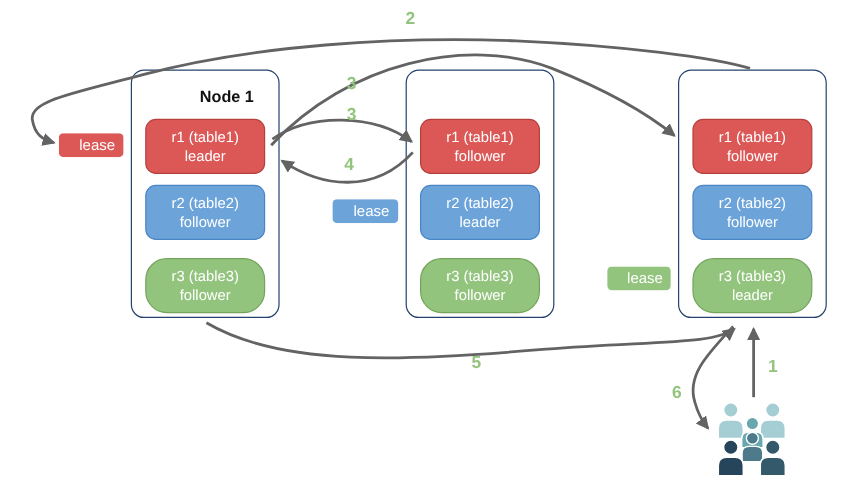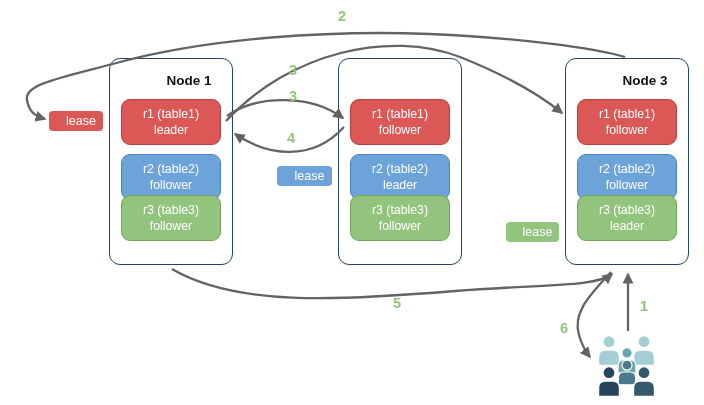--- a/index.html
+++ b/index.html
@@ -16,21 +16,21 @@
   .node-1 { left:109px; } .node-2 { left:338px; } .node-3 { left:565px; }
   .node-title {
     text-align:center; margin-top:14px; font-weight:bold; font-size:13.5px; color:#111111;
   }
   .replica {
     position:absolute; left:11px; width:100px; height:46px; box-sizing:border-box;
     border-radius:9px; color:#ffffff; font-size:12.3px; line-height:1.32;
     display:flex; flex-direction:column; align-items:center; justify-content:center;
     text-align:center; border:1.5px solid transparent;
   }
-  .pos-r1 { top:40px; } .pos-r2 { top:95px; } .pos-r3 { top:136px; }
+  .pos-r1 { top:40px; } .pos-r2 { top:95px; } .pos-r3 { top:156px;border-radius:18px; }
   .red   { background:#db5856; border-color:#b6403d; }
   .blue  { background:#6ca4da; border-color:#4a86c6; }
   .green { background:#93c47d; border-color:#74a45b; }
 
   .lease {
     position:absolute; height:20px; box-sizing:border-box; border-radius:4px;
     color:#ffffff; font-size:12.5px; display:flex; align-items:center; justify-content:center;
     border:1.5px solid transparent; z-index:2;padding-left:10px;
   }
   .lease-red   { left:49px;  top:111px; width:54px; }
@@ -79,21 +79,20 @@
       <div>r2 (table2)</div>
       <div>leader</div>
     </div>
     <div class="replica green pos-r3">
       <div>r3 (table3)</div>
       <div>follower</div>
     </div>
   </div>
 
   <div class="node node-3">
-    <div class="node-title">Node 3</div>
     <div class="replica red pos-r1">
       <div>r1 (table1)</div>
       <div>follower</div>
     </div>
     <div class="replica blue pos-r2">
       <div>r2 (table2)</div>
       <div>follower</div>
     </div>
     <div class="replica green pos-r3">
       <div>r3 (table3)</div>

